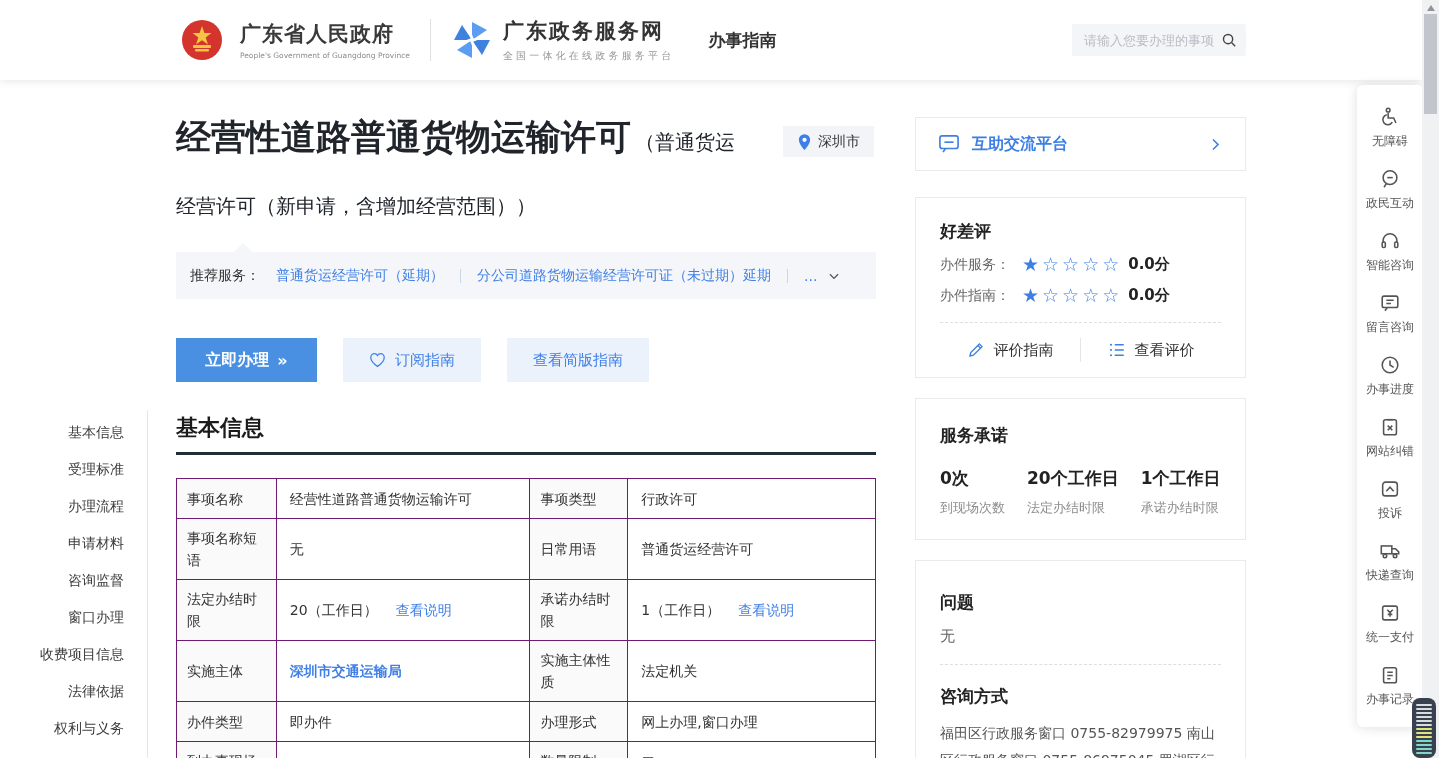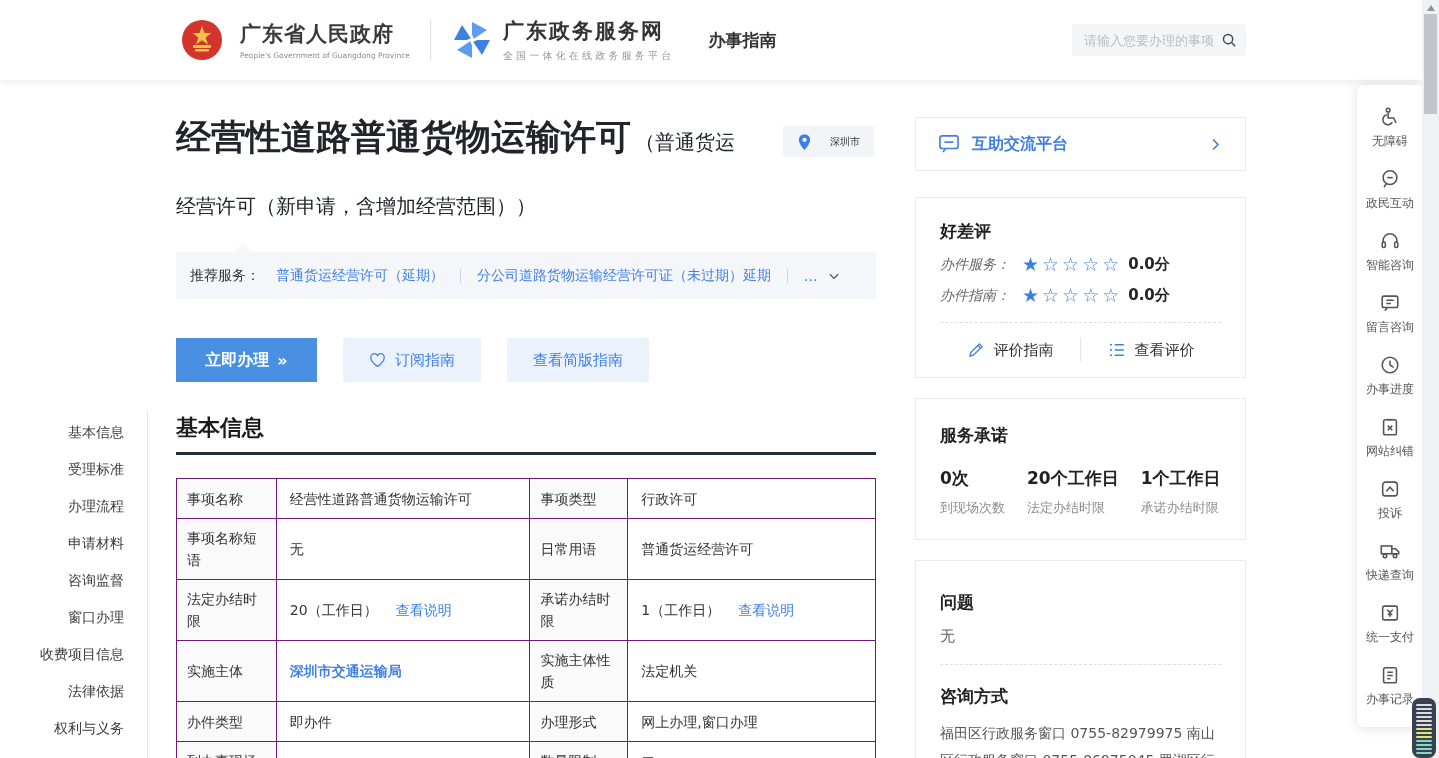--- a/index.html
+++ b/index.html
@@ -30,21 +30,21 @@
   .sb-arrow { width:0; height:0; border-left:4px solid transparent; border-right:4px solid transparent;
               border-bottom:6px solid #8f949b; margin:5px auto 0; }
   .sb-thumb { position:absolute; left:2px; top:14px; width:13px; height:100px; background:#c2c5cb; }
 
   
   .svc-title { position:absolute; left:176px; top:106px; width:560px; line-height:62px; color:#20242b; }
   .svc-title .t1 { font-size:35px; font-weight:bold; }
   .svc-title .t2 { font-size:20px; font-weight:normal; margin-left:4px; }
   .loc-badge { position:absolute; left:783px; top:126px; height:31px; background:#f2f4f7;
                display:flex; align-items:center; padding:0 14px; cursor:pointer; }
-  .loc-badge span { font-size:10px; color:#333; margin-left:18px; }
+  .loc-badge span { font-size:14px; color:#333; margin-left:6px; }
 
   
   .recommend { position:absolute; left:176px; top:252px; width:700px; height:47px; background:#f4f6f9;
                display:flex; align-items:center; padding-left:14px; }
   .recommend::before { content:""; position:absolute; left:58px; top:-9px; border-left:9px solid transparent;
                border-right:9px solid transparent; border-bottom:9px solid #f4f6f9; }
   .recommend .rlabel { font-size:14px; color:#333; }
   .recommend a { font-size:14px; color:#4080e6; text-decoration:none; margin:0 16px; cursor:pointer; }
   .rsep { width:1px; height:14px; background:#ccd6e6; }
   .rmore { font-size:14px; color:#4080e6; margin:0 10px 0 16px; cursor:pointer; }
@@ -78,21 +78,21 @@
 
   
   .card { position:absolute; left:915px; width:331px; background:#fff; border:1px solid #e9eaee; }
   .card-help { top:117px; height:54px; display:flex; align-items:center; padding:0 22px; cursor:pointer; }
   .card-help .ht { font-size:16px; font-weight:bold; color:#3d7fe4; margin-left:12px; }
   .card-help .spacer { flex:1; }
 
   .card-rating { top:197px; height:181px; padding:22px 24px 0; }
   .card h3 { font-size:17px; font-weight:bold; color:#222; }
   .rate-row { display:flex; align-items:center; margin-top:12px; }
-  .rate-row .rl { font-size:14px; color:#666; width:82px;font-style:italic; }
+  .rate-row .rl { font-size:14px; color:#666; width:82px; }
   .stars { font-size:19px; color:#3d7fe4; letter-spacing:3px; line-height:1; }
   .stars .star.filled { color:#3d7fe4; }
   .rate-score { font-size:15px; font-weight:bold; color:#222; margin-left:6px; }
   .dash-div { border-top:1px dashed #dedede; margin-top:17px; }
   .rate-footer { display:flex; align-items:center; height:54px; }
   .rf-item { flex:1; display:flex; align-items:center; justify-content:center; gap:9px; cursor:pointer; }
   .rf-item span { font-size:15px; color:#333; }
   .rf-div { width:1px; height:24px; background:#e5e5e5; }
 
   .card-promise { top:398px; height:142px; padding:25px 24px 0; }

